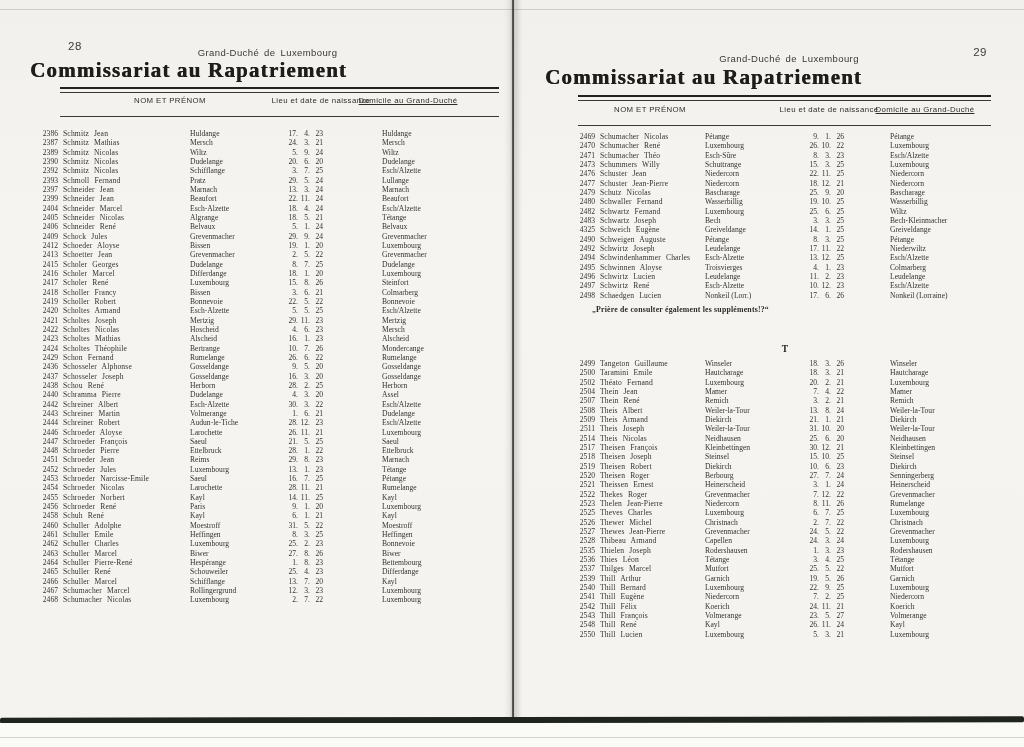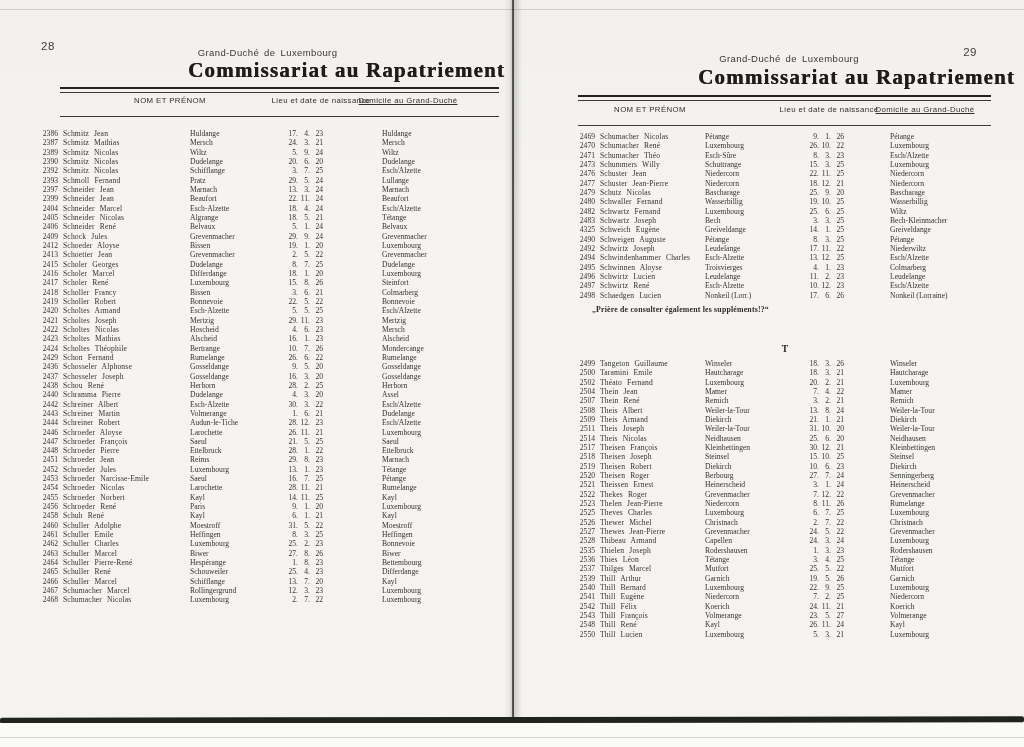--- a/index.html
+++ b/index.html
@@ -19,28 +19,28 @@
   
   .book-edge{position:absolute;left:0;top:717px;width:1024px;height:6px;background:#20241f;border-radius:2px;transform:rotate(-.08deg);}
   .below-book{position:absolute;left:0;top:723px;width:1024px;height:24px;background:#fafaf7;}
   .below-book::after{content:"";position:absolute;left:0;top:14px;width:100%;height:1px;background:rgba(90,90,85,.25);}
 
   .page{position:absolute;top:35px;height:660px;}
   .page-left{left:30px;width:475px;}
   .page-right{left:545px;width:470px;}
 
   .pagenum{position:absolute;font:11.5px "Liberation Sans",sans-serif;color:#3c3b37;letter-spacing:.5px;}
-  .page-left .pagenum{left:11px;top:5px;}
-  .page-right .pagenum{right:38px;top:11px;text-align:right;}
+  .page-left .pagenum{left:38px;top:5px;}
+  .page-right .pagenum{right:28px;top:11px;text-align:right;}
 
   .kicker{position:absolute;top:12px;left:0;width:100%;text-align:center;
     font:9.5px "Liberation Sans",sans-serif;color:#3a3834;letter-spacing:.4px;word-spacing:2px;}
   .page-right .kicker{top:18px;padding-left:18px;width:calc(100% - 18px);}
 
-  .title{position:absolute;top:23px;left:0;width:100%;text-align:right;
+  .title{position:absolute;top:23px;left:0;width:100%;text-align:left;
     font-family:"Liberation Serif",serif;font-weight:bold;font-size:21px;color:#1e1d1a;
     letter-spacing:1.2px;text-shadow:.45px 0 0 #1e1d1a;}
   .page-right .title{top:30px;}
 
   .rule-thick{position:absolute;left:30px;right:6px;height:3px;border-top:2.4px solid #23221d;border-bottom:1px solid #3a3831;}
   .page-left .rule-thick{top:52px;}
   .page-right .rule-thick{top:60px;right:24px;left:33px;}
 
   .colheads{position:absolute;left:0;right:0;height:12px;font:7.8px "Liberation Sans",sans-serif;color:#2e2d29;letter-spacing:.4px;}
   .page-left .colheads{top:61px;}

